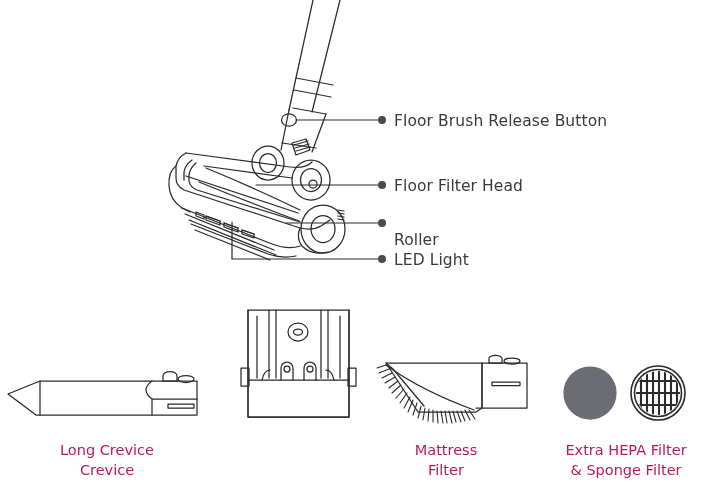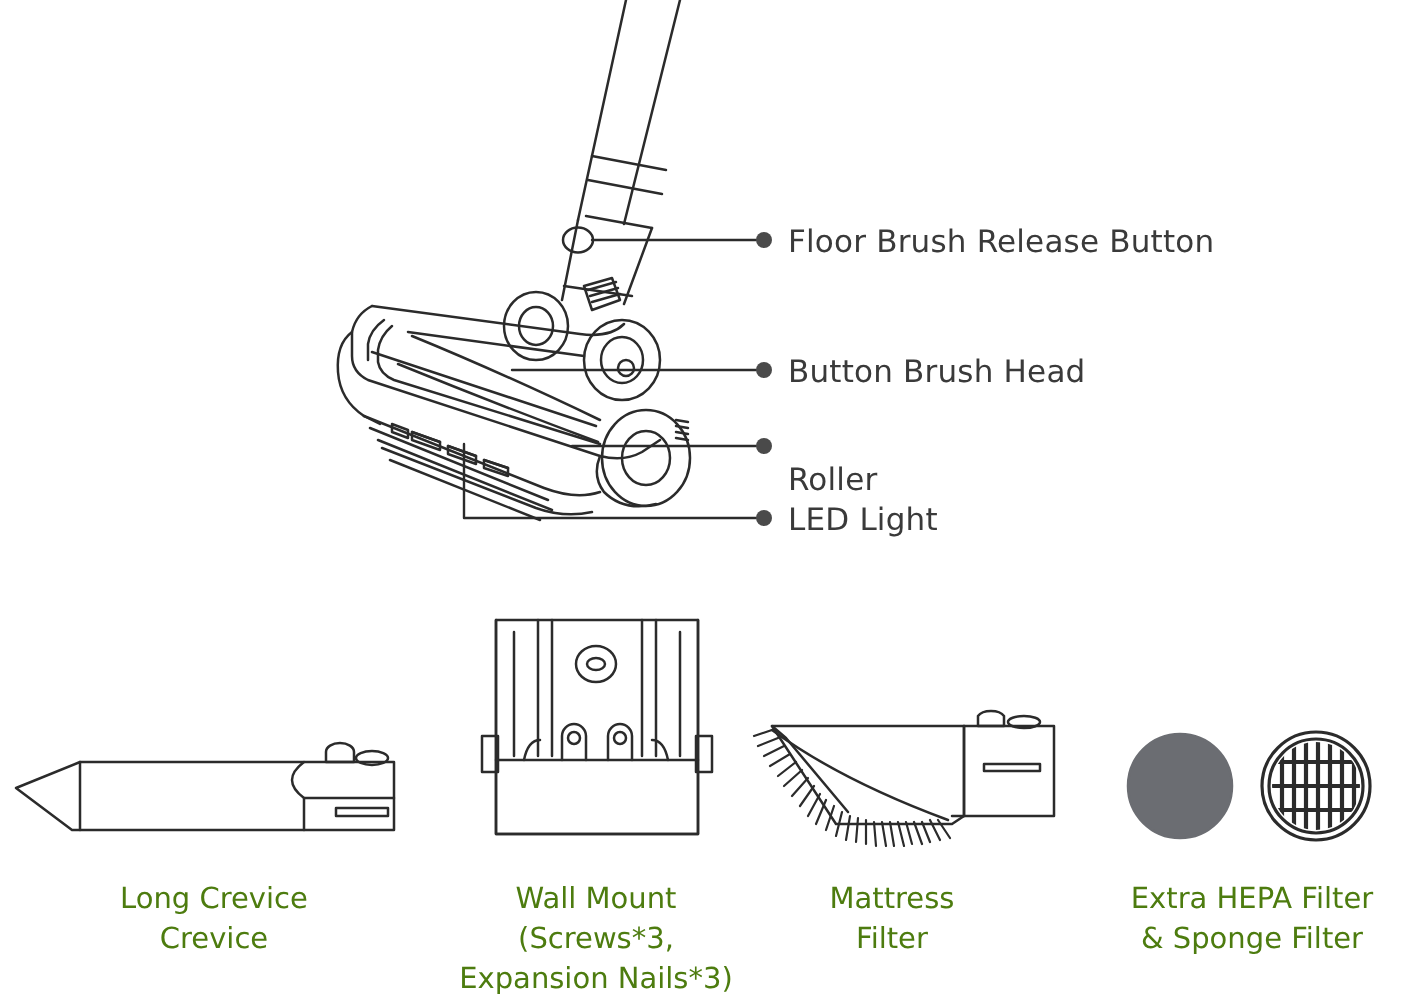--- a/index.html
+++ b/index.html
@@ -8,21 +8,21 @@
     font-family:"DejaVu Sans","Liberation Sans",sans-serif;
     color:#3a3a3a;overflow:hidden;position:relative;
   }
   #stage{position:absolute;left:0;top:0;width:713px;height:499px;}
   .callout-label{
     position:absolute;font-size:15.5px;color:#3a3a3a;
     white-space:nowrap;letter-spacing:.1px;
   }
   .acc-caption{
     position:absolute;text-align:center;font-size:14.5px;
-    color:#4d7c0f;line-height:20px;white-space:nowrap;
+    color:#be185d;line-height:20px;white-space:nowrap;
   }
   .acc-caption span{display:block;}
   svg{display:block;}
 </style>
 </head>
 <body>
 
 <div id="stage">
 
   <svg width="713" height="499" viewBox="0 0 713 499" style="position:absolute;left:0;top:0;">
@@ -175,36 +175,31 @@
             <path d="M636 381 L681 381 M636 393 L681 393 M636 405 L681 405"></path>
           </g>
         </g>
       </g>
 
     </g>
   </svg>
 
   <div class="callout-label" style="left:394px;top:112px;">Floor Brush Release Button</div>
 
-  <div class="callout-label" style="left:394px;top:177px;">Button Brush Head</div>
+  <div class="callout-label" style="left:394px;top:177px;">Floor Filter Head</div>
 
   <div class="callout-label" style="left:394px;top:215px;margin-top:16px;">Roller</div>
 
   <div class="callout-label" style="left:394px;top:251px;text-align:center;">LED Light</div>
 
   <div class="acc-caption" style="left:7px;top:440px;width:200px;">
     <span>Long Crevice</span>
     <span>Crevice</span>
   </div>
 
-  <div class="acc-caption" style="left:198px;top:440px;width:200px;">
-    <span>Wall Mount</span>
-    <span>(Screws*3,</span>
-    <span>Expansion Nails*3)</span>
-  </div>
 
   <div class="acc-caption" style="left:366px;top:440px;width:160px;">
     <span>Mattress</span>
     <span>Filter</span>
   </div>
 
   <div class="acc-caption" style="left:536px;top:440px;width:180px;">
     <span>Extra HEPA Filter</span>
     <span>&amp; Sponge Filter</span>
   </div>

